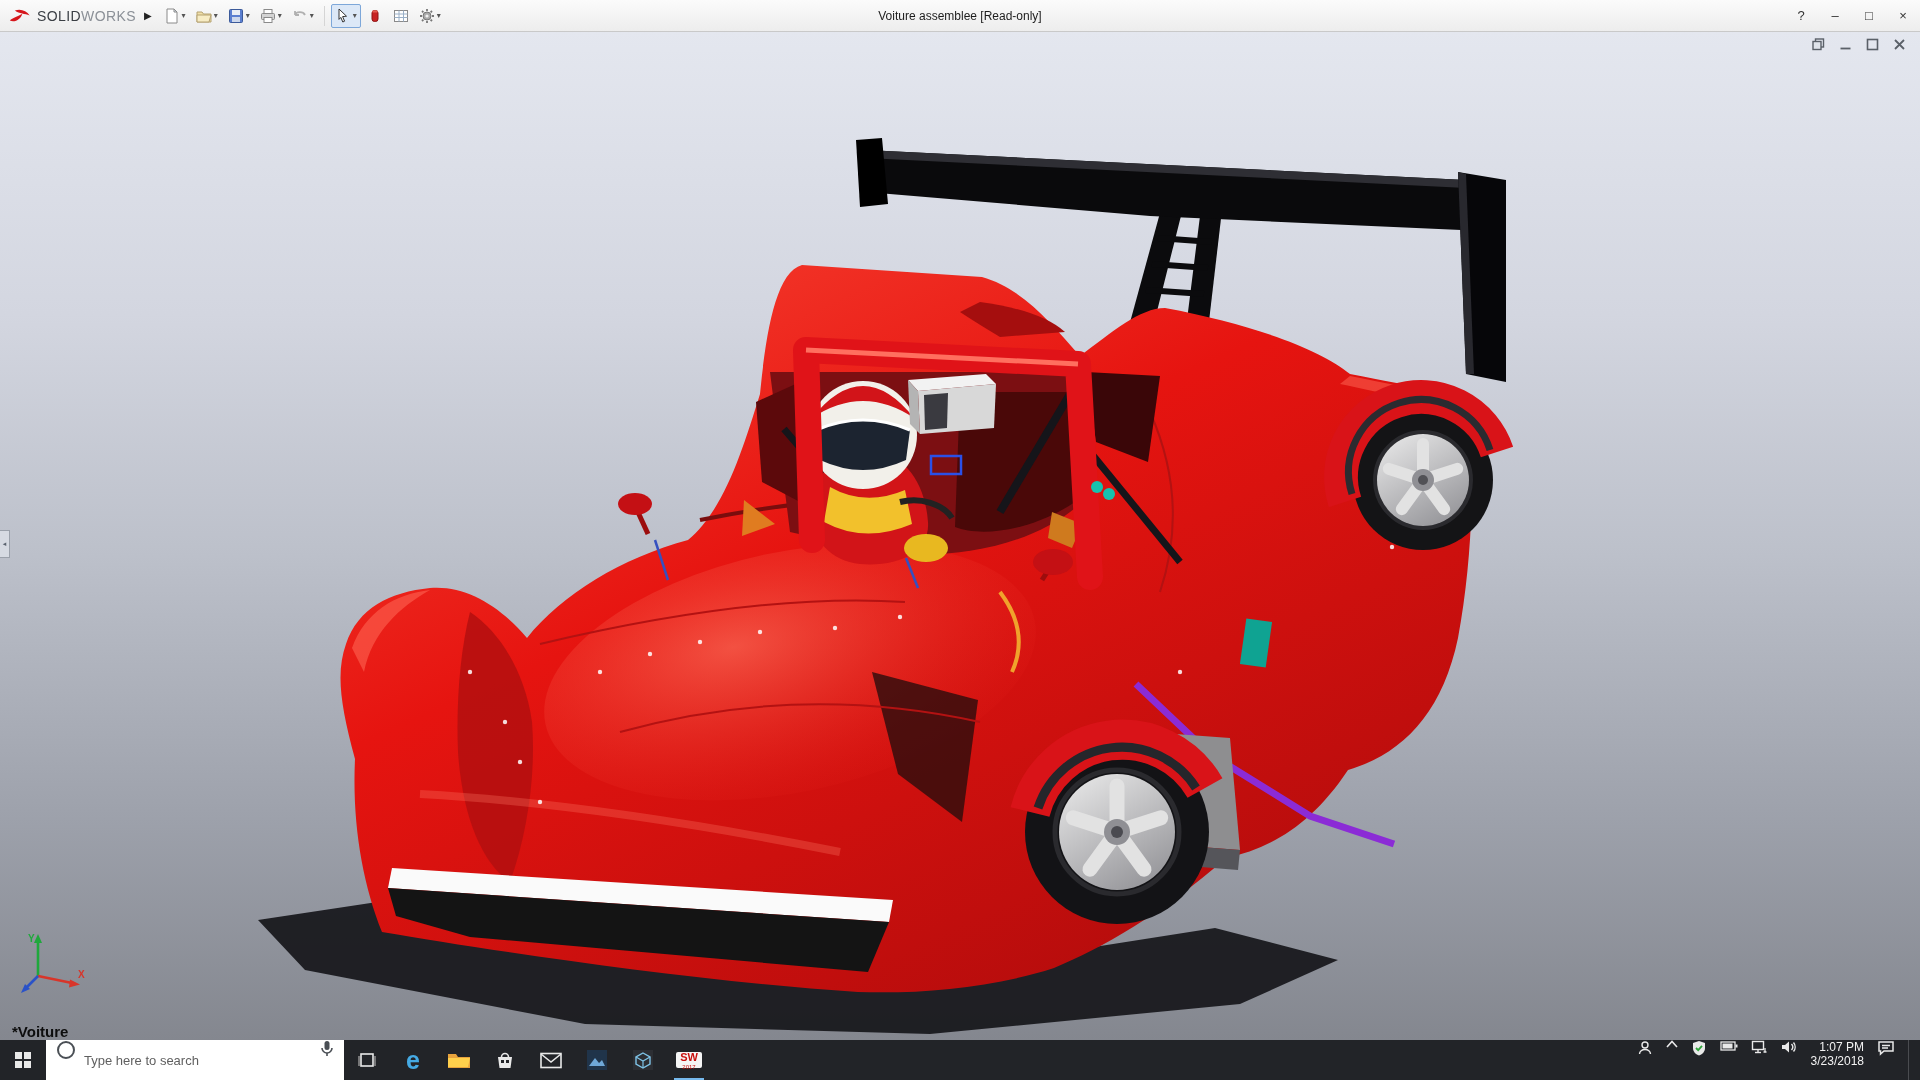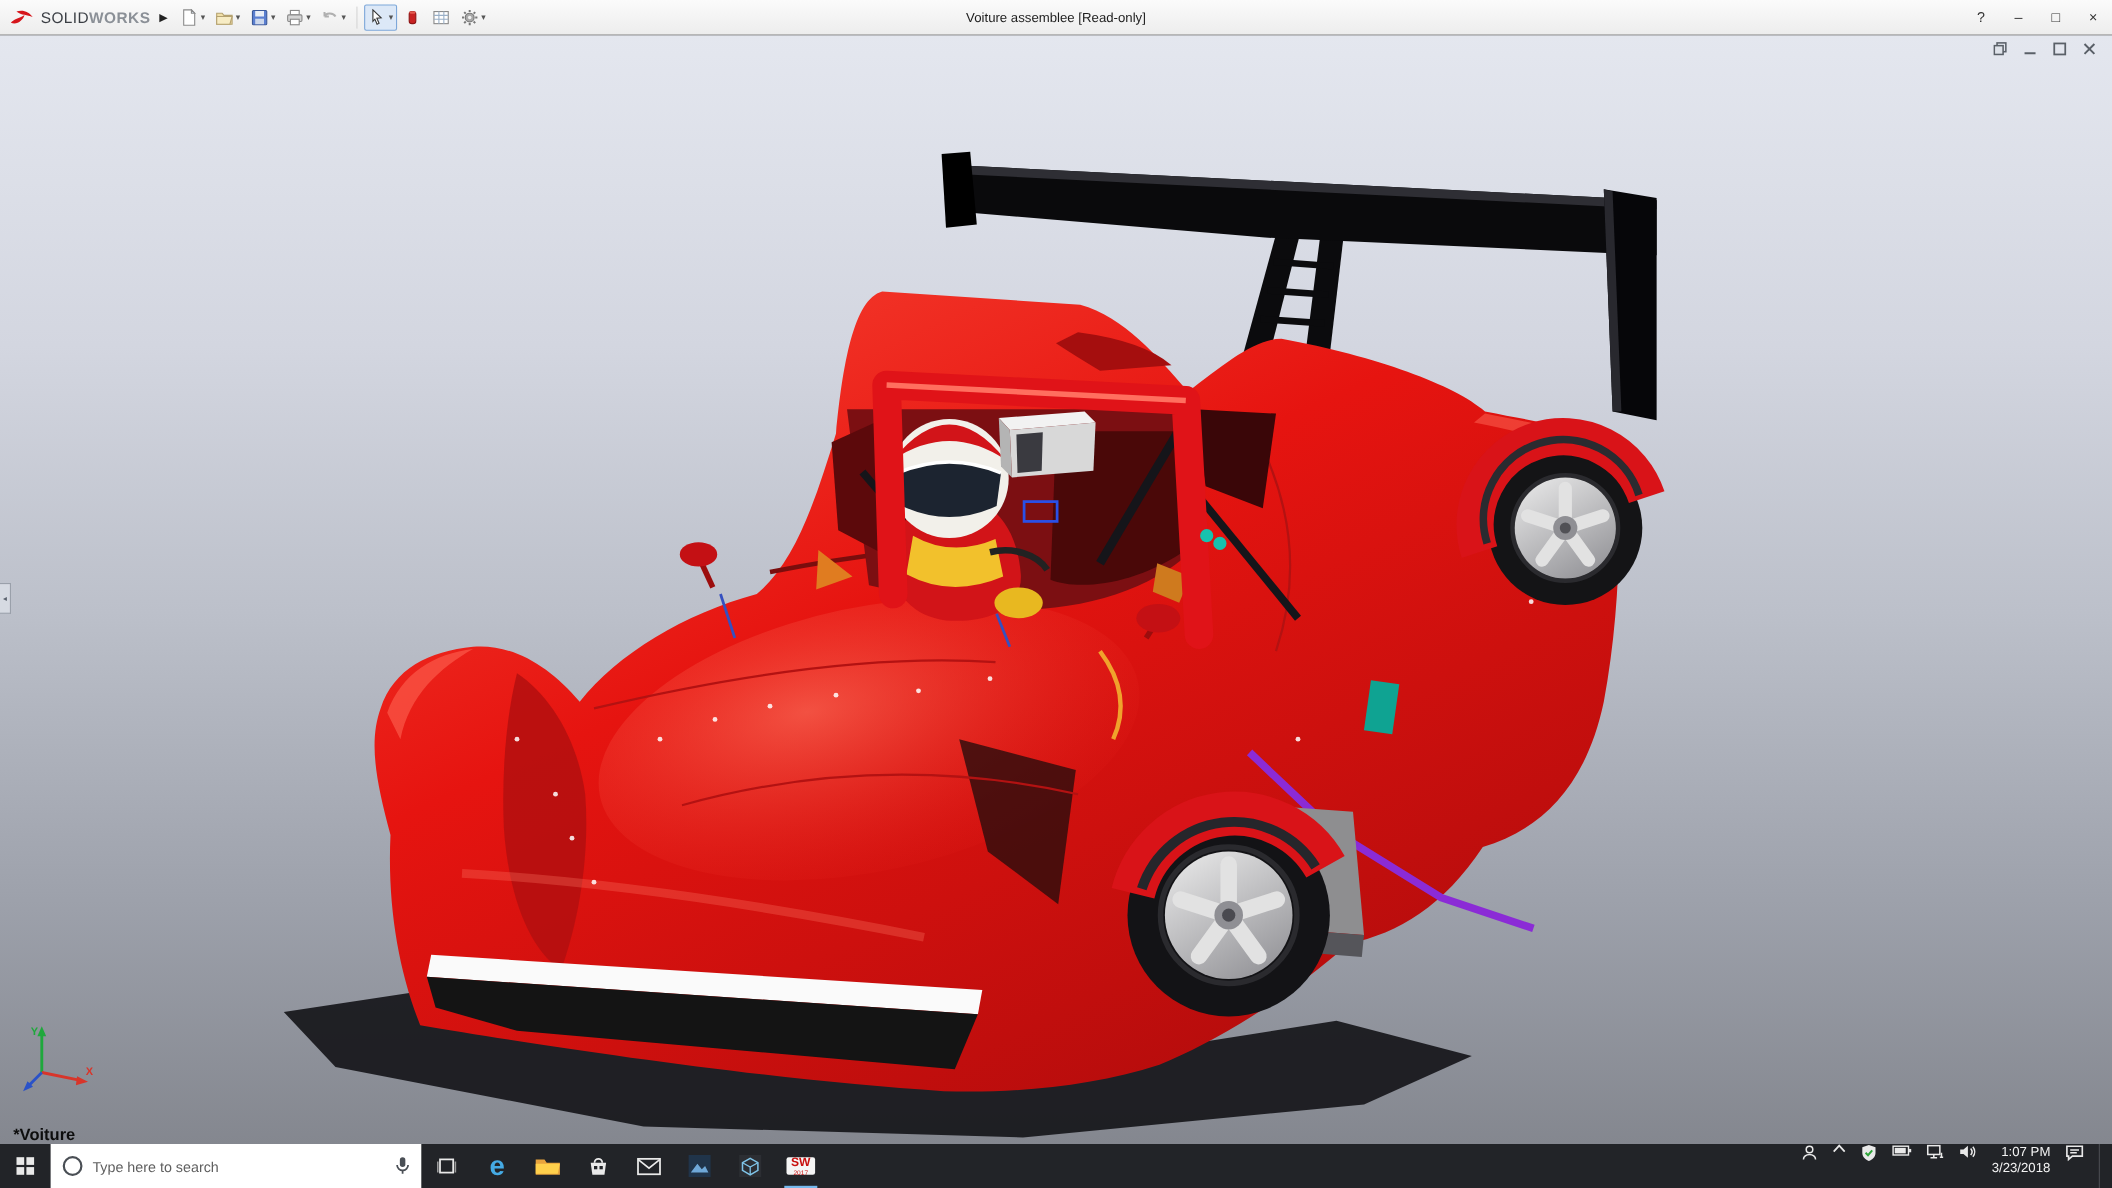--- a/index.html
+++ b/index.html
@@ -7,21 +7,21 @@
 
   
   .titlebar{
     height:32px; background:linear-gradient(#fbfbfb,#ededed);
     border-bottom:1px solid #c9c9c9;
     display:flex; align-items:center; position:relative; z-index:30;
   }
   .logo{ display:flex; align-items:center; gap:5px; padding:0 6px 0 8px; }
   .brand{ font-size:14px; letter-spacing:.4px; color:#3a3e44; white-space:nowrap; }
   .brand b{ font-weight:normal; }
-  .brand .works{ color:#8b9097; font-weight:bold; }
+  .brand .works{ color:#8b9097; font-weight:normal; }
   .flyout{ font-size:10px; color:#222; padding:0 8px 0 2px; cursor:default; }
   .toolbar{ display:flex; align-items:center; gap:2px; }
   .tb-btn{ display:flex; align-items:center; height:24px; padding:0 3px; border:1px solid transparent; border-radius:2px; }
   .tb-btn.active{ background:#dce8f7; border-color:#7da7d9; }
   .tb-btn .dd{ font-size:8px; color:#555; margin-left:2px; }
   .tb-sep{ width:1px; height:20px; background:#d5d5d5; margin:0 4px; }
   .window-title{ position:absolute; left:0; right:0; text-align:center; font-size:12px; color:#1d1d1d; pointer-events:none; }
   .win-controls{ margin-left:auto; display:flex; height:100%; }
   .wc{ width:34px; height:100%; display:flex; align-items:center; justify-content:center; font-size:13px; color:#333; }
 
@@ -39,21 +39,21 @@
     display:flex; align-items:center; justify-content:center; font-size:7px; color:#5a626e;
   }
   .triad{ position:absolute; left:20px; bottom:42px; }
   .view-label{ position:absolute; left:12px; bottom:0px; font-size:15px; font-weight:bold; color:#0d0d0d; }
 
   
   .taskbar{ height:40px; background:#222428; display:flex; align-items:stretch; color:#eee; position:relative; z-index:40; }
   .tb-start{ width:46px; display:flex; align-items:center; justify-content:center; }
   .winlogo{ display:grid; grid-template-columns:7px 7px; grid-template-rows:7px 7px; gap:2px; }
   .winlogo span{ background:#e9e9e9; }
-  .search-box{ width:337px; background:#ffffff; display:flex; align-items:center; gap:8px; padding:0 10px; }
+  .search-box{ width:298px; background:#ffffff; display:flex; gap:8px; padding:0 10px; }
   .search-box input{ border:none; outline:none; flex:1; font-size:13px; color:#333; background:transparent; font-family:"Liberation Sans",sans-serif; }
   .search-box input::placeholder{ color:#5f5f5f; opacity:1; }
   .tb-app{ width:46px; display:flex; align-items:center; justify-content:center; position:relative; }
   .tb-app.running::after{ content:""; position:absolute; bottom:0; left:8px; right:8px; height:2px; background:#76b9ed; }
   .edge-e{ font-size:25px; font-weight:bold; color:#45aae4; font-style:normal; }
   .sw-tile{ width:26px; height:16px; background:#f5f5f5; border-radius:2px; display:flex; flex-direction:column; align-items:center; line-height:1; }
   .sw-tile .sw{ color:#c8100e; font-weight:bold; font-size:11px; }
   .sw-tile .yr{ color:#c8100e; font-size:6px; margin-top:1px; }
   .tray{ margin-left:auto; display:flex; gap:13px; padding-right:6px; }
   .tray svg{ display:block; }

